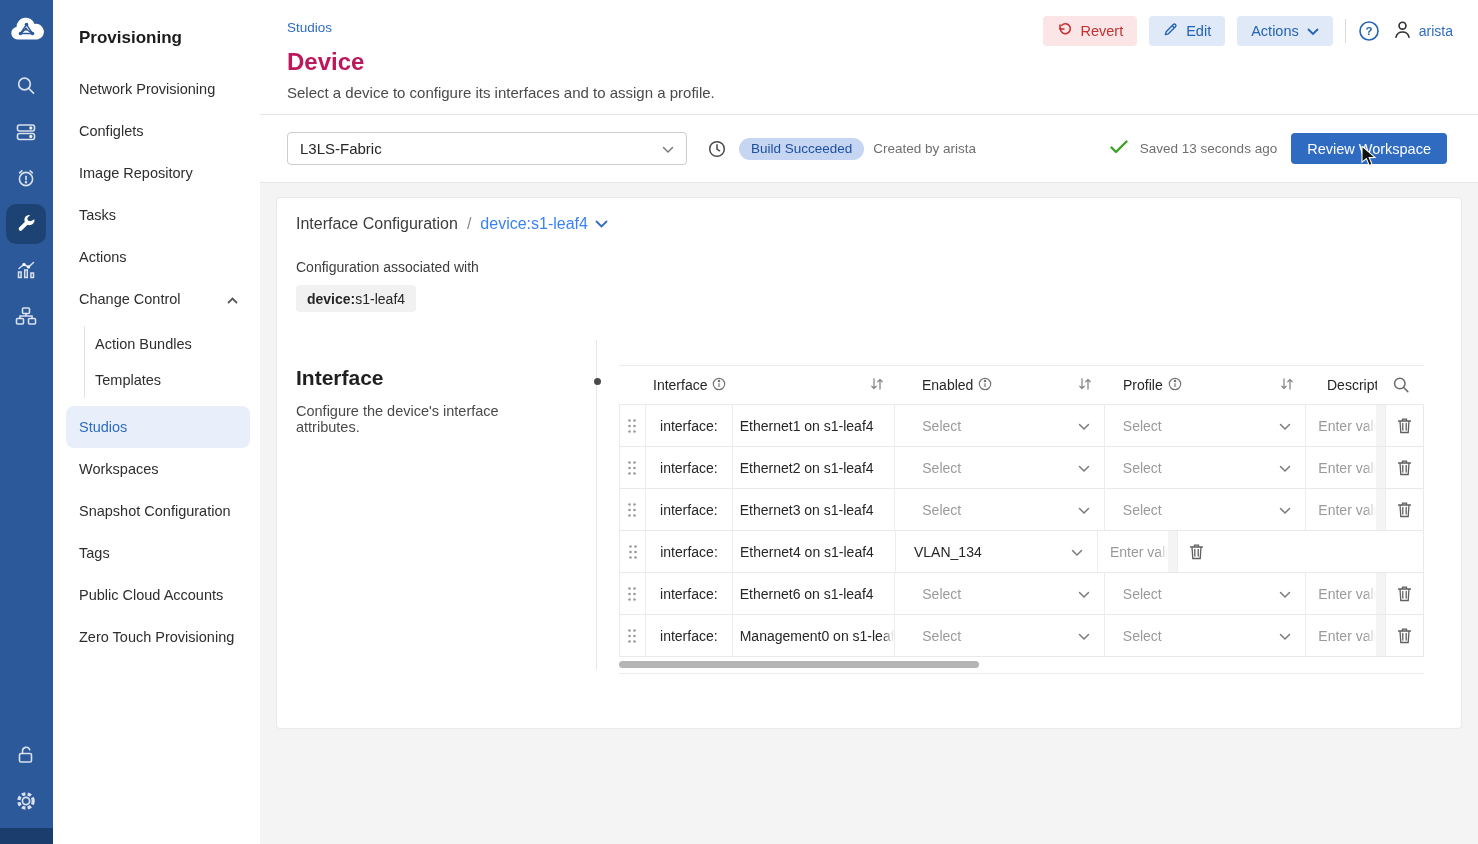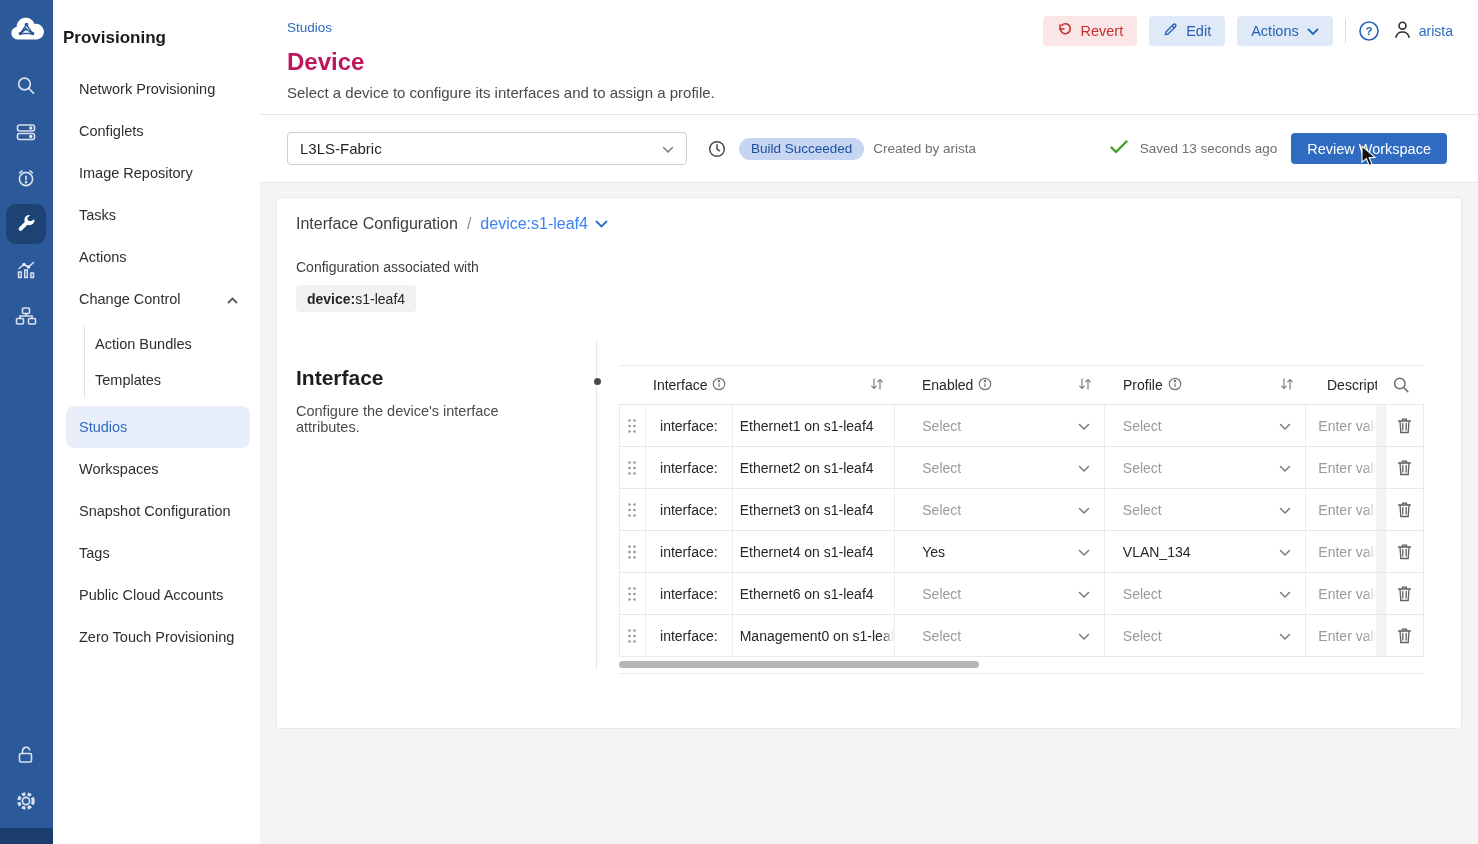--- a/index.html
+++ b/index.html
@@ -11,21 +11,21 @@
   .rail { width:53px; flex-shrink:0; background:#2b5999; position:relative; }
   .rail-logo { position:absolute; top:14px; left:8px; }
   .rail-icons { position:absolute; top:66px; left:6px; display:flex; flex-direction:column; gap:6px; }
   .rail-icon { width:40px; height:40px; border-radius:10px; display:flex; align-items:center; justify-content:center; cursor:pointer; }
   .rail-icon.active { background:#1d4374; }
   .rail-bottom { position:absolute; bottom:23px; left:6px; display:flex; flex-direction:column; gap:6px; }
   .rail-strip { position:absolute; bottom:0; left:0; width:53px; height:16px; background:#1a3d6d; }
 
   
   .nav { width:207px; flex-shrink:0; background:#fff; padding-top:28px; font-size:14.5px; }
-  .nav-heading { margin-left:10px; font-size:17px; font-weight:700; color:#1a1a1a; height:26px; }
+  .nav-heading { margin-left:26px; font-size:17px; font-weight:700; color:#1a1a1a; height:26px; }
   .nav-list { margin-top:14px; list-style:none; }
   .nav-item { height:42px; display:flex; align-items:center; padding-left:26px; color:#2e2e2e; cursor:pointer; }
   .nav-item .chev-up { margin-left:auto; margin-right:22px; }
   .nav-sub { list-style:none; margin:6px 0 0 31px; border-left:1px solid #e1e1e1; }
   .nav-sub .nav-item { height:36px; padding-left:10px; }
   .nav-item.active { margin:8px 10px 0 13px; padding-left:13px; border-radius:8px; background:#e9effa; color:#2f6cc1; }
 
   
   .main { flex:1; display:flex; flex-direction:column; background:#fff; position:relative; }
   .page-header { height:115px; border-bottom:1px solid #e5e5e5; padding:18px 0 0 27px; position:relative; }
@@ -530,26 +530,20 @@
                         <circle cx="2.5" cy="2.5" r="1.3"></circle>
                         <circle cx="7.5" cy="2.5" r="1.3"></circle>
                         <circle cx="2.5" cy="8" r="1.3"></circle>
                         <circle cx="7.5" cy="8" r="1.3"></circle>
                         <circle cx="2.5" cy="13.5" r="1.3"></circle>
                         <circle cx="7.5" cy="13.5" r="1.3"></circle>
                       </svg>
                     </div>
                   <div class="td td-key">interface:</div>
                   <div class="td td-val">Ethernet4 on s1-leaf4</div>
-                  <div class="td td-en">
-                      <span class="sel-text">Yes</span>
-                      <span class="chev"><svg width="12" height="8" viewBox="0 0 12 8" fill="none" stroke="#7a7a7a" stroke-width="1.5" stroke-linecap="round">
-                          <path d="M1.5 1.5 L6 6 L10.5 1.5"></path>
-                        </svg></span>
-                    </div>
                   <div class="td td-pr">
                       <span class="sel-text">VLAN_134</span>
                       <span class="chev"><svg width="12" height="8" viewBox="0 0 12 8" fill="none" stroke="#7a7a7a" stroke-width="1.5" stroke-linecap="round">
                           <path d="M1.5 1.5 L6 6 L10.5 1.5"></path>
                         </svg></span>
                     </div>
                   <div class="td td-desc">
                       <input placeholder="Enter value" style="">
                     </div>
                   <div class="td td-gap"></div>

